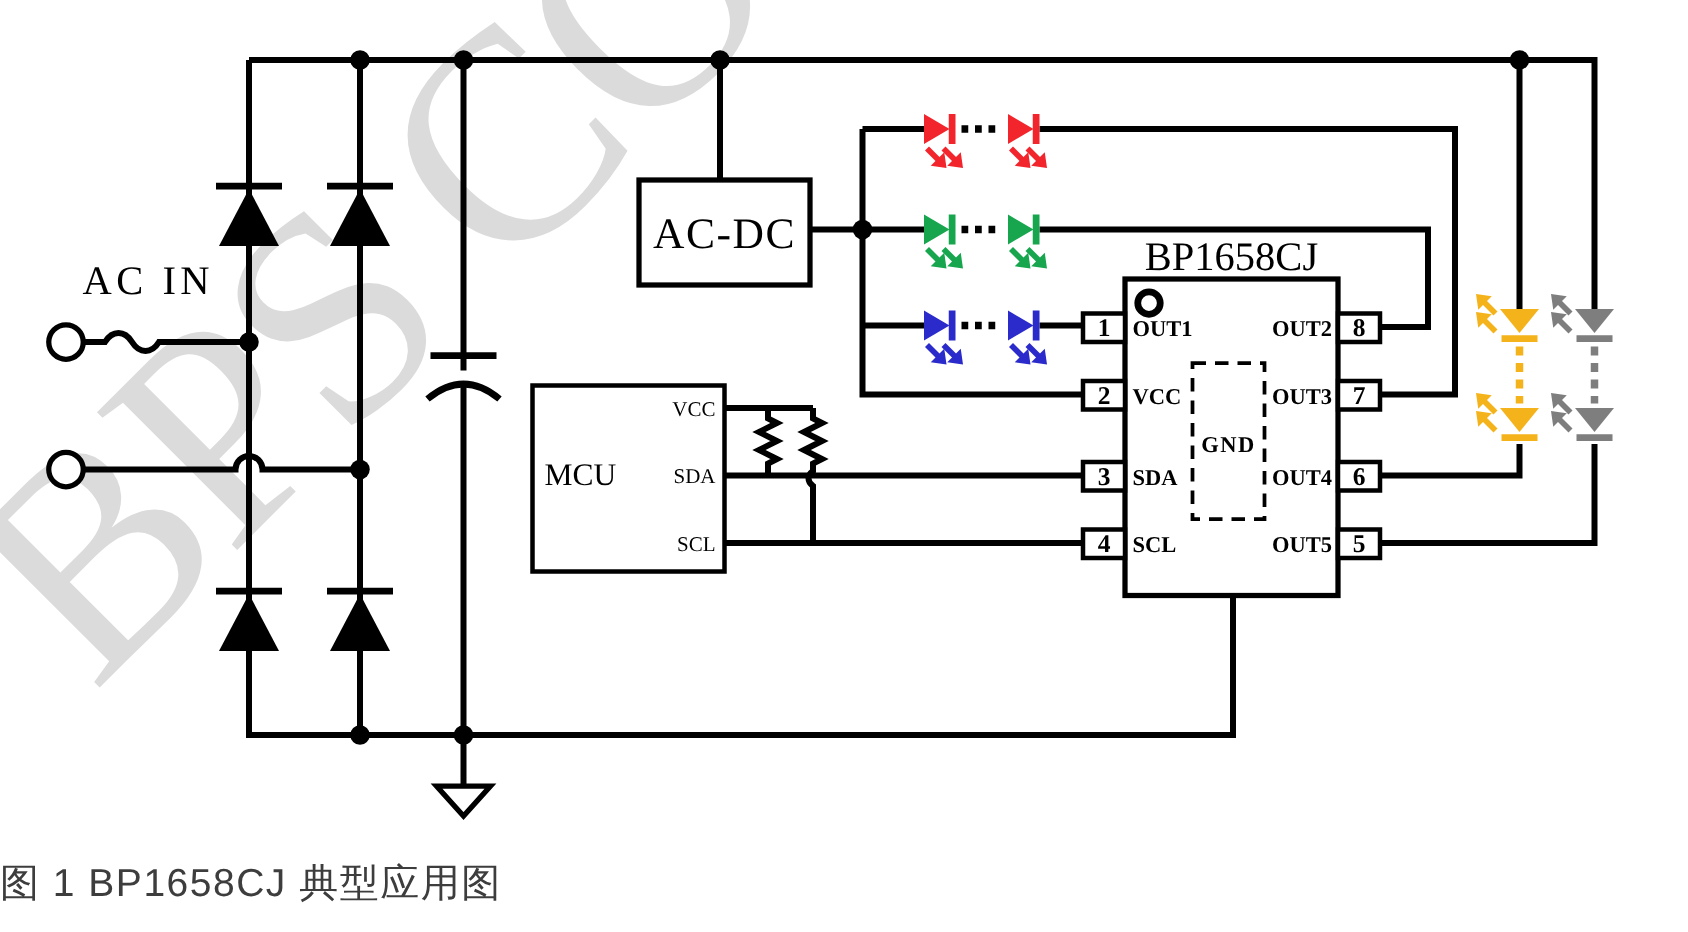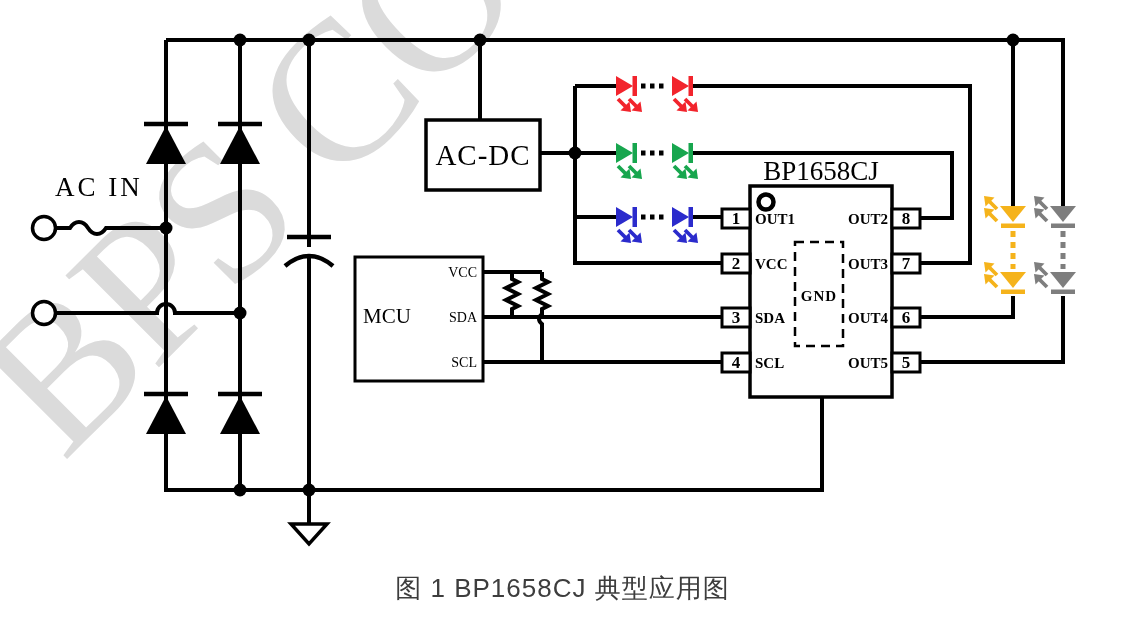--- a/index.html
+++ b/index.html
@@ -3,21 +3,21 @@
 <meta charset="utf-8">
 <style>
   html,body{margin:0;padding:0;background:#ffffff;}
   #stage{position:relative;width:1125px;height:621px;overflow:hidden;background:#fff;
          font-family:"Liberation Sans",sans-serif;}
   #wm{position:absolute;left:-55px;top:345px;z-index:0;
       font-family:"Liberation Serif","DejaVu Serif",serif;
       font-size:200px;letter-spacing:-5px;line-height:1;white-space:nowrap;
       transform:rotate(-45deg);transform-origin:0 0;user-select:none;}
   #cv{position:absolute;left:0;top:0;z-index:1;}
-  #caption{position:absolute;left:0;top:571px;width:100%;z-index:2;text-align:center;
+  #caption{position:absolute;left:0;top:571px;width:100%;z-index:2;
            font-size:26px;letter-spacing:1px;font-family:"Liberation Sans",sans-serif;}
   text{font-family:"Liberation Serif","DejaVu Serif",serif;fill:#000;}
   .t-acin{font-size:27px;letter-spacing:3px;}
   .t-acdc{font-size:29px;letter-spacing:1px;}
   .t-mcu{font-size:21px;}
   .t-io{font-size:14px;}
   .t-title{font-size:27px;}
   .t-pin{font-size:15px;font-weight:bold;}
   .t-num{font-size:17px;font-weight:bold;}
   .t-gnd{font-size:15px;font-weight:bold;letter-spacing:1px;}

